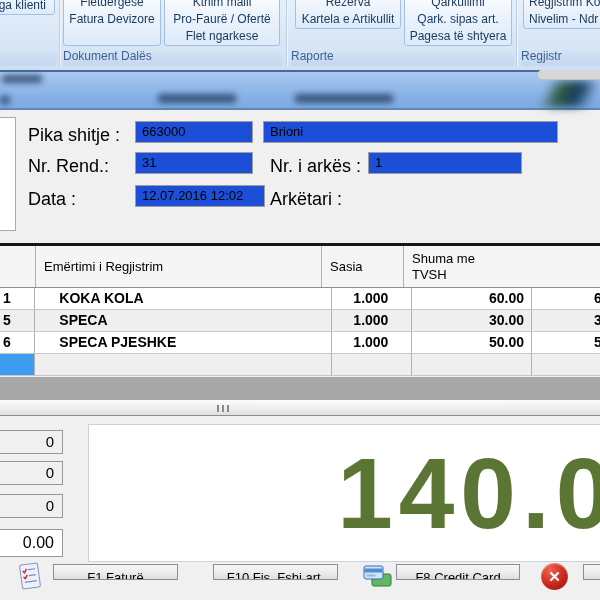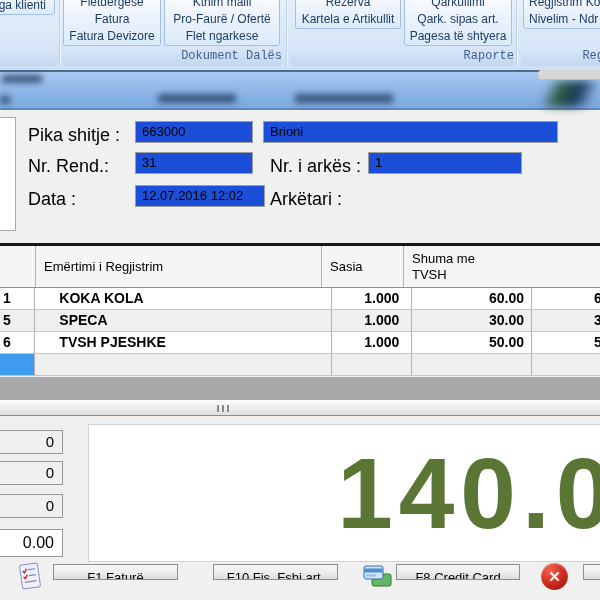--- a/index.html
+++ b/index.html
@@ -9,23 +9,23 @@
   
   #ribbon{position:absolute;top:0;left:0;width:600px;height:70px;
     background:linear-gradient(#e6f0fb,#d5e4f6 70%,#cfe0f4);border-bottom:1px solid #eef5fc;}
   .rbtn{position:absolute;top:-9px;border:1px solid #a3bfe2;border-radius:3px;
     background:linear-gradient(#fefeff,#ecf3fc 45%,#dcebf9);
     color:#1e3c63;font-size:12px;text-align:center;padding-top:2px;box-sizing:border-box;cursor:default;}
   .rbtn .ln{height:17px;line-height:17px;white-space:nowrap;overflow:hidden;}
   .h3{height:55px}.h2{height:38px}.h1{height:24px}
   .ta-left .ln{text-align:left;padding-left:5px;}
   .ta-right .ln{text-align:right;padding-right:8px;}
-  .gband{position:absolute;top:47px;height:19px;line-height:19px;text-align:right;
+  .gband{position:absolute;top:47px;height:19px;line-height:19px;text-align:left;
     background:linear-gradient(#d9e7f7,#c3d7ef);border-radius:0 0 3px 3px;
-    color:#3f618f;font-size:12px;white-space:nowrap;overflow:hidden;font-family:Liberation Mono, monospace;}
+    color:#3f618f;font-size:12px;white-space:nowrap;overflow:hidden;}
   .vsep{position:absolute;top:0;height:66px;width:1px;background:#b9cfe9;box-shadow:1px 0 0 #f2f8fe;}
 
   
   #titleband{position:absolute;top:70px;left:0;width:600px;height:40px;
     background:linear-gradient(#a9c8f0,#86b1e5 70%,#7da9e0);
     border-top:2px solid #4a6c96;border-bottom:2px solid #5f88ba;box-sizing:border-box;}
   .blob{position:absolute;background:#253f63;filter:blur(3px);border-radius:2px;opacity:.8;}
   #logoblob{position:absolute;left:541px;top:81px;width:57px;height:26px;filter:blur(4px);
     background:linear-gradient(115deg,rgba(0,0,0,0) 12%,#2e5a40 35%,#173a5c 62%,rgba(0,0,0,0) 88%);}
   #hstrip{position:absolute;left:538px;top:70px;width:62px;height:9px;background:#d7d7d7;
@@ -42,21 +42,21 @@
   .trow{display:flex;width:635px;box-sizing:border-box;}
   .cell{box-sizing:border-box;border-right:1px solid #b2b2b2;overflow:hidden;white-space:nowrap;}
   .c0{width:36px}.c1{width:286px}.c2{width:82px}.c3{width:122px}.c4{width:105px;border-right:none;}
   #ghead{height:42px;background:#f5f5f5;border-bottom:1px solid #8f8f8f;font-size:13px;color:#000;}
   #ghead .cell{display:flex;align-items:center;padding-left:8px;line-height:16px;white-space:normal;}
   .drow{height:22px;font-size:14px;font-weight:700;border-bottom:1px solid #c6c6c6;background:#fff;}
   .drow.alt{background:#efefef;}
   .drow .cell{line-height:21px;}
   .drow .c0{padding-left:3px;}
   .drow .c1{padding-left:8px;margin-left:16px;}
-  .drow .c2{text-align:right;padding-right:12px;}
+  .drow .c2{text-align:right;padding-right:23px;}
   .drow .c3{text-align:right;padding-right:7px;}
   .drow .c4{text-align:right;padding-right:6px;}
   #selcell{background:#3d9bf0;}
   #graybar{position:absolute;left:0;top:377px;width:600px;height:23px;background:#a8a8a8;}
 
   
   #splitter{position:absolute;left:0;top:400px;width:600px;height:16px;
     background:linear-gradient(#fdfdfd,#e0e0e0);border-bottom:1px solid #8c8c8c;box-sizing:border-box;cursor:row-resize;}
   #grip{position:absolute;left:217px;top:5px;width:14px;height:7px;
     background:repeating-linear-gradient(90deg,#8a8a8a 0 2px,rgba(0,0,0,0) 2px 5px);}
@@ -90,21 +90,20 @@
 <div id="screen">
 
   <div id="ribbon">
     <div class="rbtn h1 ta-right" style="left:-70px;width:125px;">
       <div class="ln" style="height:22px;line-height:22px;">ga klienti</div>
     </div>
     <div class="vsep" style="left:59px;"></div>
 
     <div class="rbtn h3" style="left:63px;width:98px;">
       <div class="ln">Fletdërgesë</div>
-      <div class="ln">Fatura</div>
       <div class="ln">Fatura Devizore</div>
     </div>
     <div class="rbtn h3" style="left:164px;width:116px;">
       <div class="ln">Kthim malli</div>
       <div class="ln">Pro-Faurë / Ofertë</div>
       <div class="ln">Flet ngarkese</div>
     </div>
     <div class="vsep" style="left:286px;"></div>
 
     <div class="rbtn h2" style="left:295px;width:106px;">
@@ -168,21 +167,21 @@
     </div>
     <div class="trow drow alt">
       <div class="cell c0">5</div>
       <div class="cell c1">SPECA</div>
       <div class="cell c2">1.000</div>
       <div class="cell c3">30.00</div>
       <div class="cell c4">30.00</div>
     </div>
     <div class="trow drow">
       <div class="cell c0">6</div>
-      <div class="cell c1">TVSH PJESHKE</div>
+      <div class="cell c1">SPECA PJESHKE</div>
       <div class="cell c2">1.000</div>
       <div class="cell c3">50.00</div>
       <div class="cell c4">50.00</div>
     </div>
     <div class="trow drow alt">
       <div class="cell c0" id="selcell"></div>
       <div class="cell c1"></div>
       <div class="cell c2"></div>
       <div class="cell c3"></div>
       <div class="cell c4"></div>

